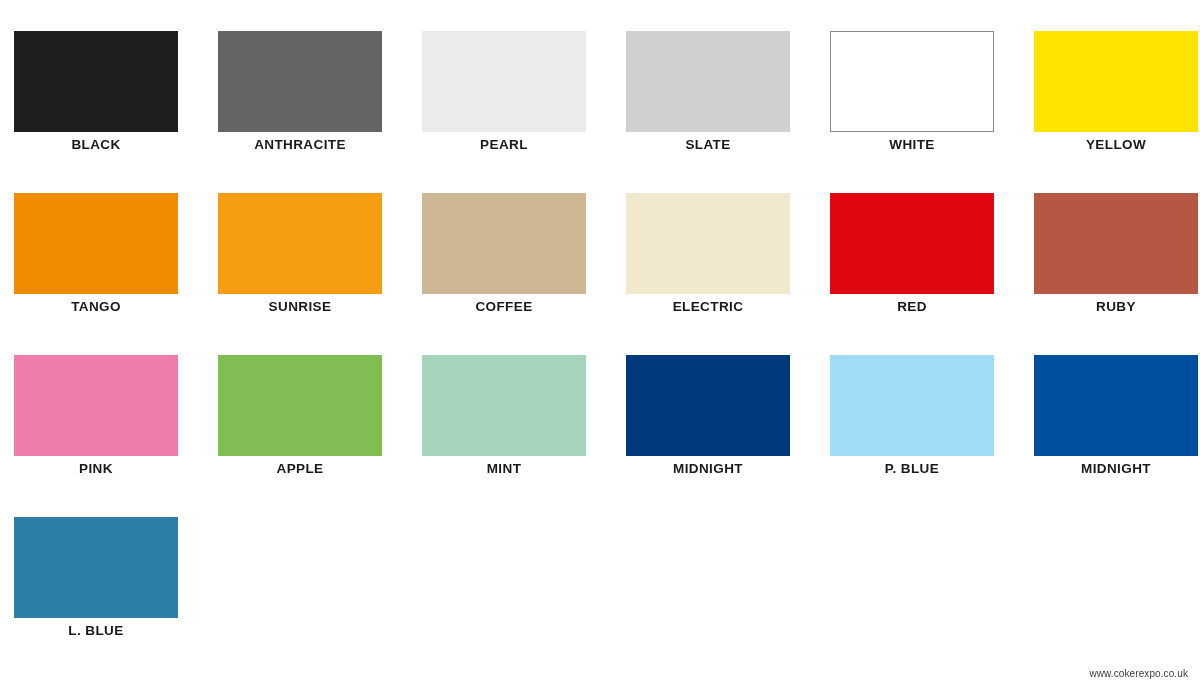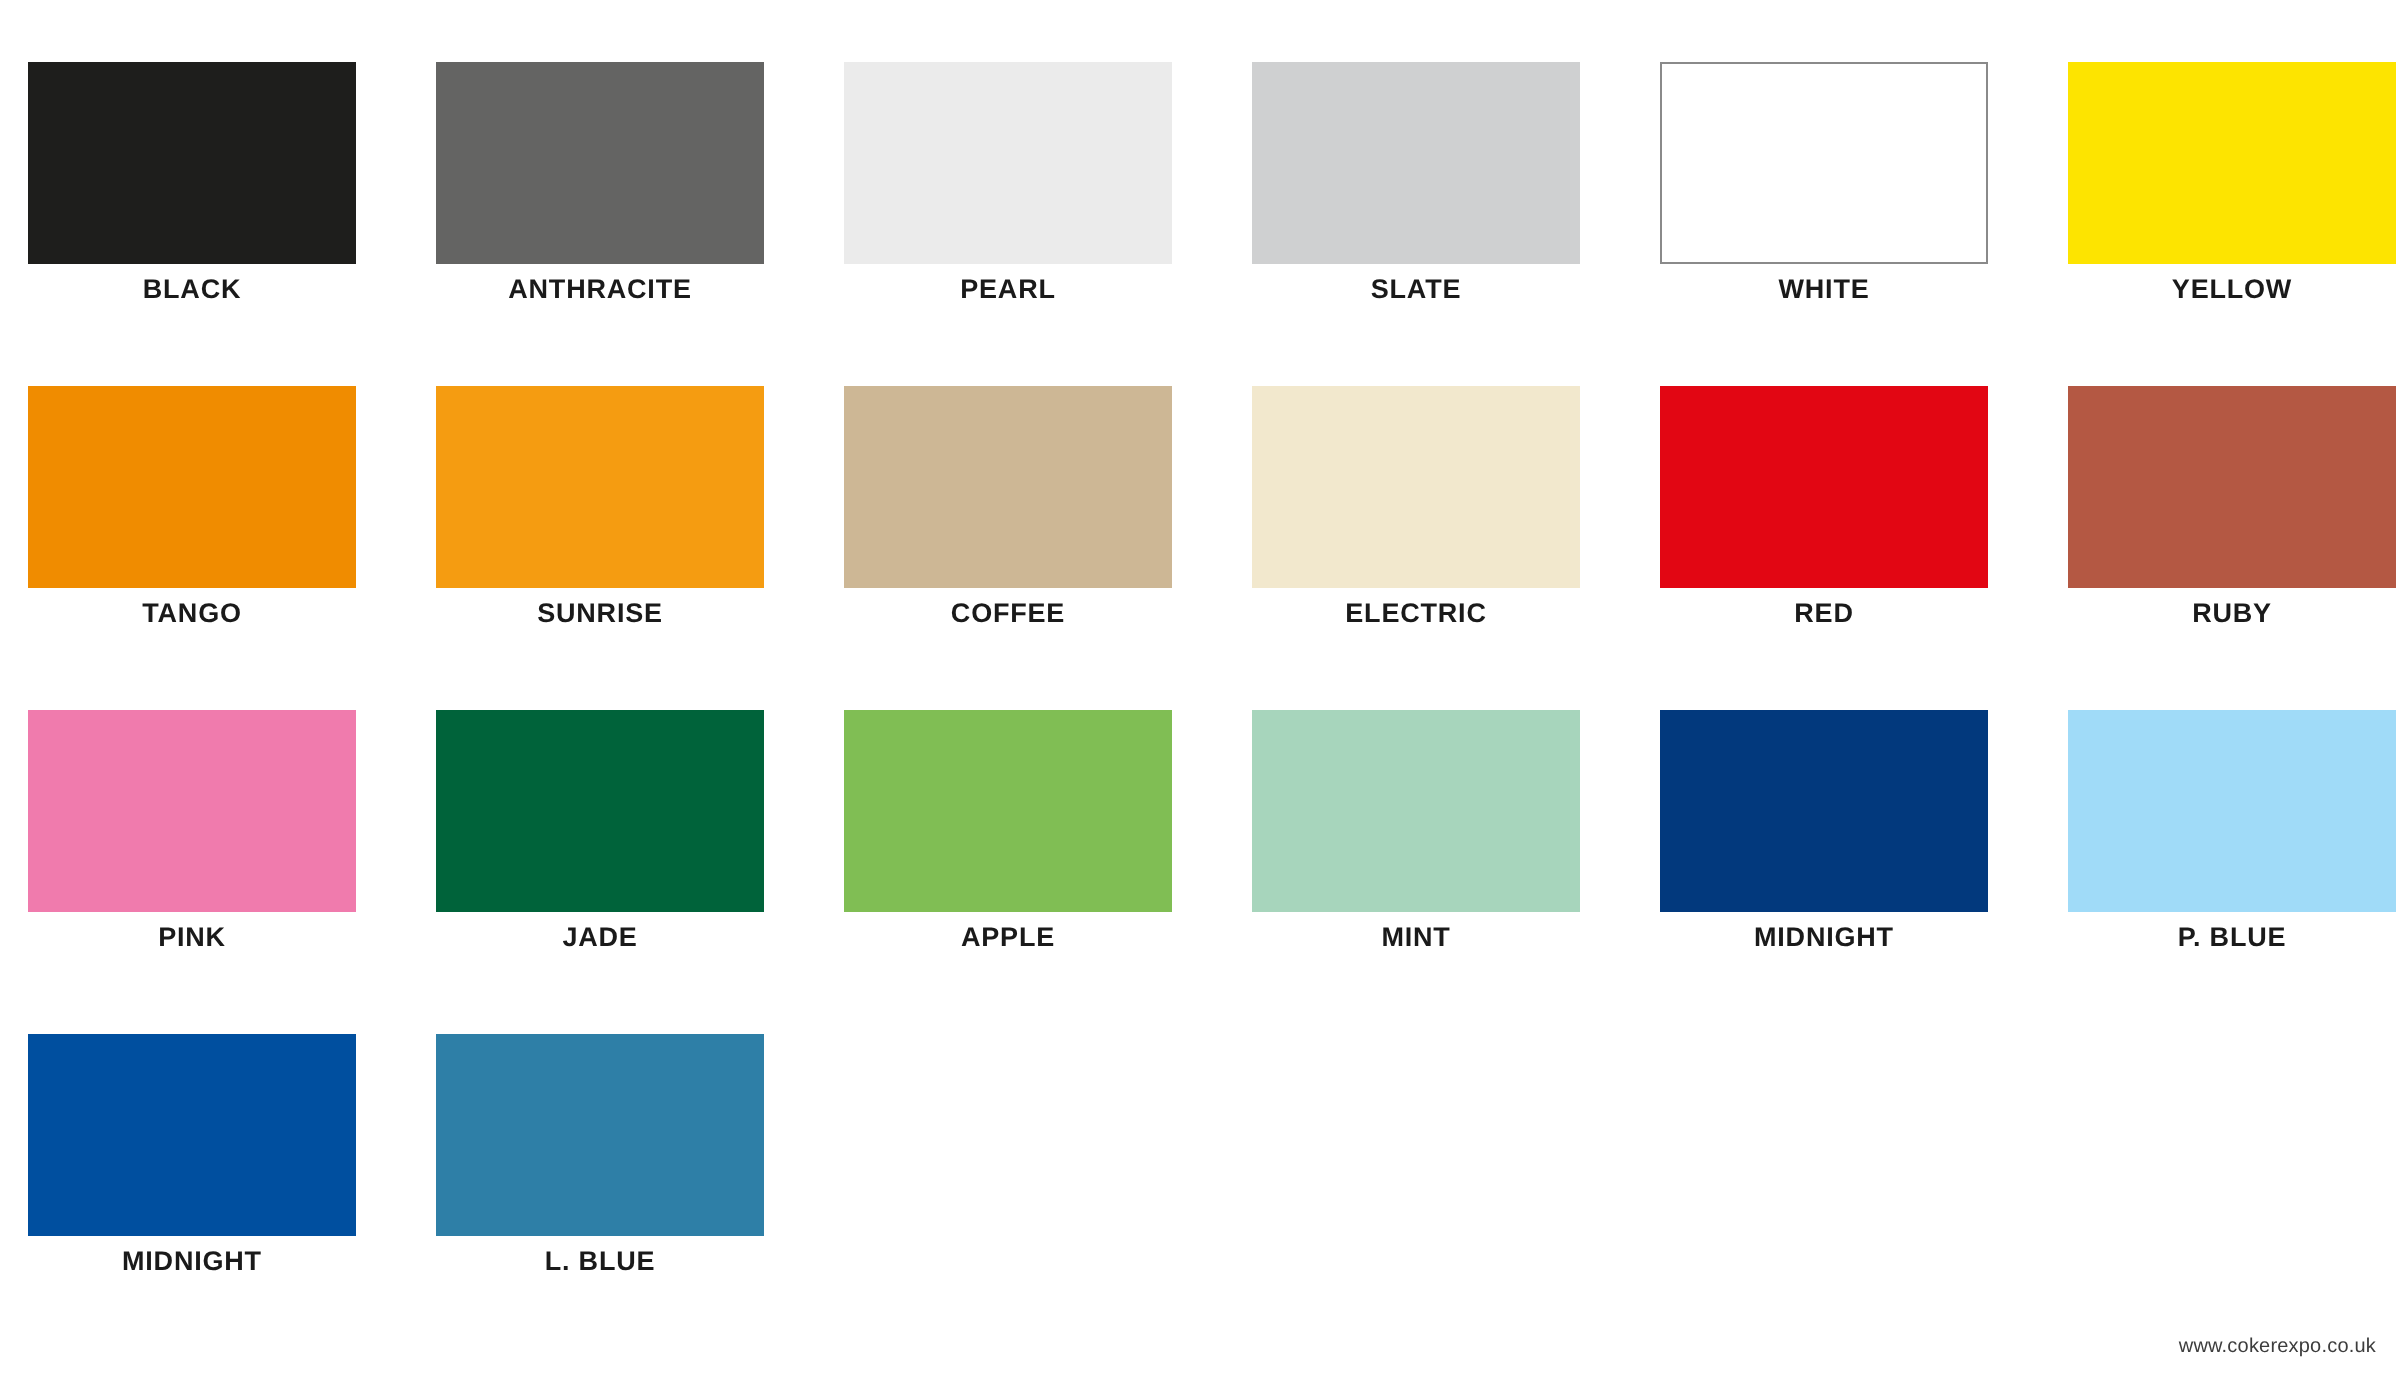--- a/index.html
+++ b/index.html
@@ -119,24 +119,20 @@
   </div>
       <div class="swatch-cell">
     <div class="swatch-chip" style="background: rgb(180, 88, 67);"></div>
     <div class="swatch-label">RUBY</div>
   </div>
       <div class="swatch-cell">
     <div class="swatch-chip" style="background: rgb(240, 123, 173);"></div>
     <div class="swatch-label">PINK</div>
   </div>
       <div class="swatch-cell">
-    <div class="swatch-chip" style="background: rgb(0, 99, 58);"></div>
-    <div class="swatch-label">JADE</div>
-  </div>
-      <div class="swatch-cell">
     <div class="swatch-chip" style="background: rgb(128, 190, 84);"></div>
     <div class="swatch-label">APPLE</div>
   </div>
       <div class="swatch-cell">
     <div class="swatch-chip" style="background: rgb(167, 213, 188);"></div>
     <div class="swatch-label">MINT</div>
   </div>
       <div class="swatch-cell">
     <div class="swatch-chip" style="background: rgb(2, 57, 125);"></div>
     <div class="swatch-label">MIDNIGHT</div>

